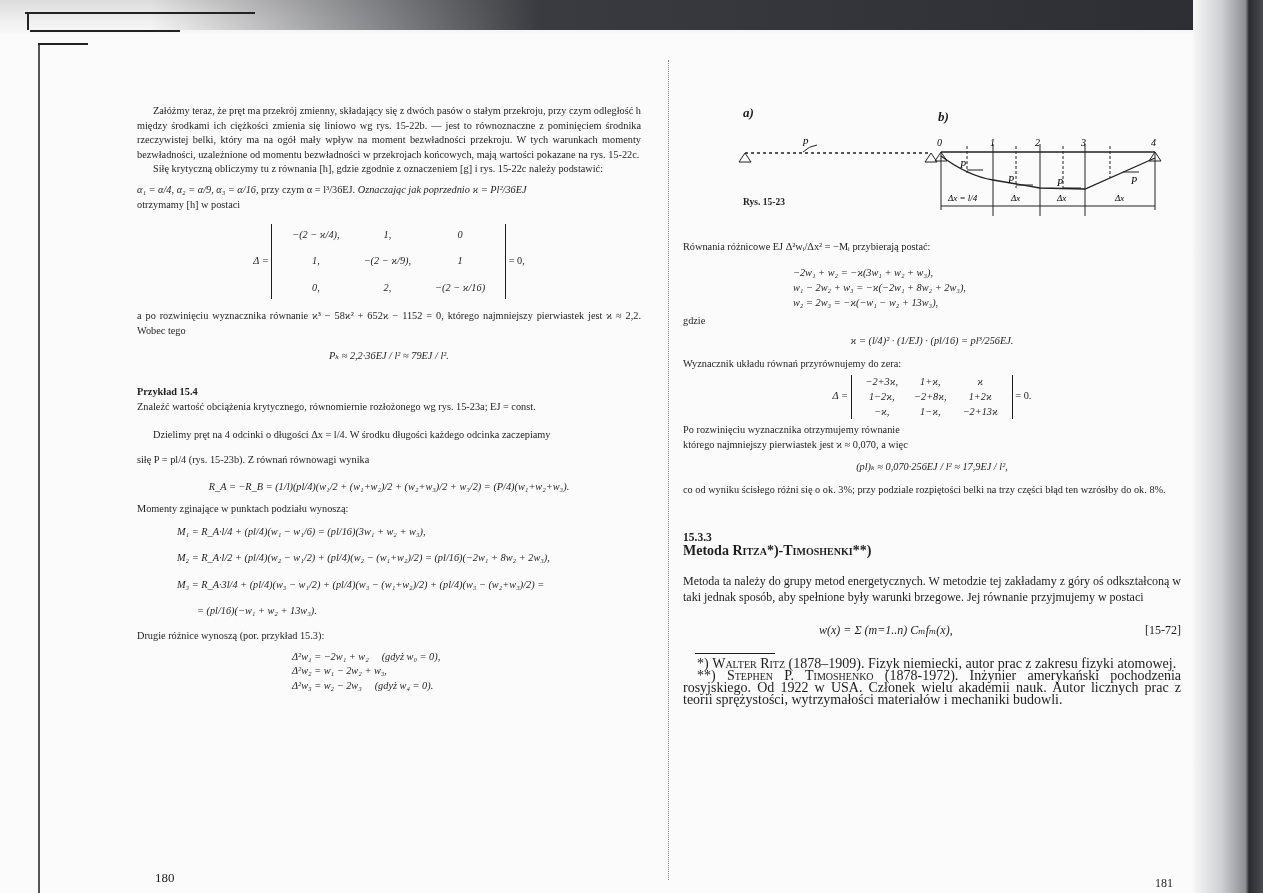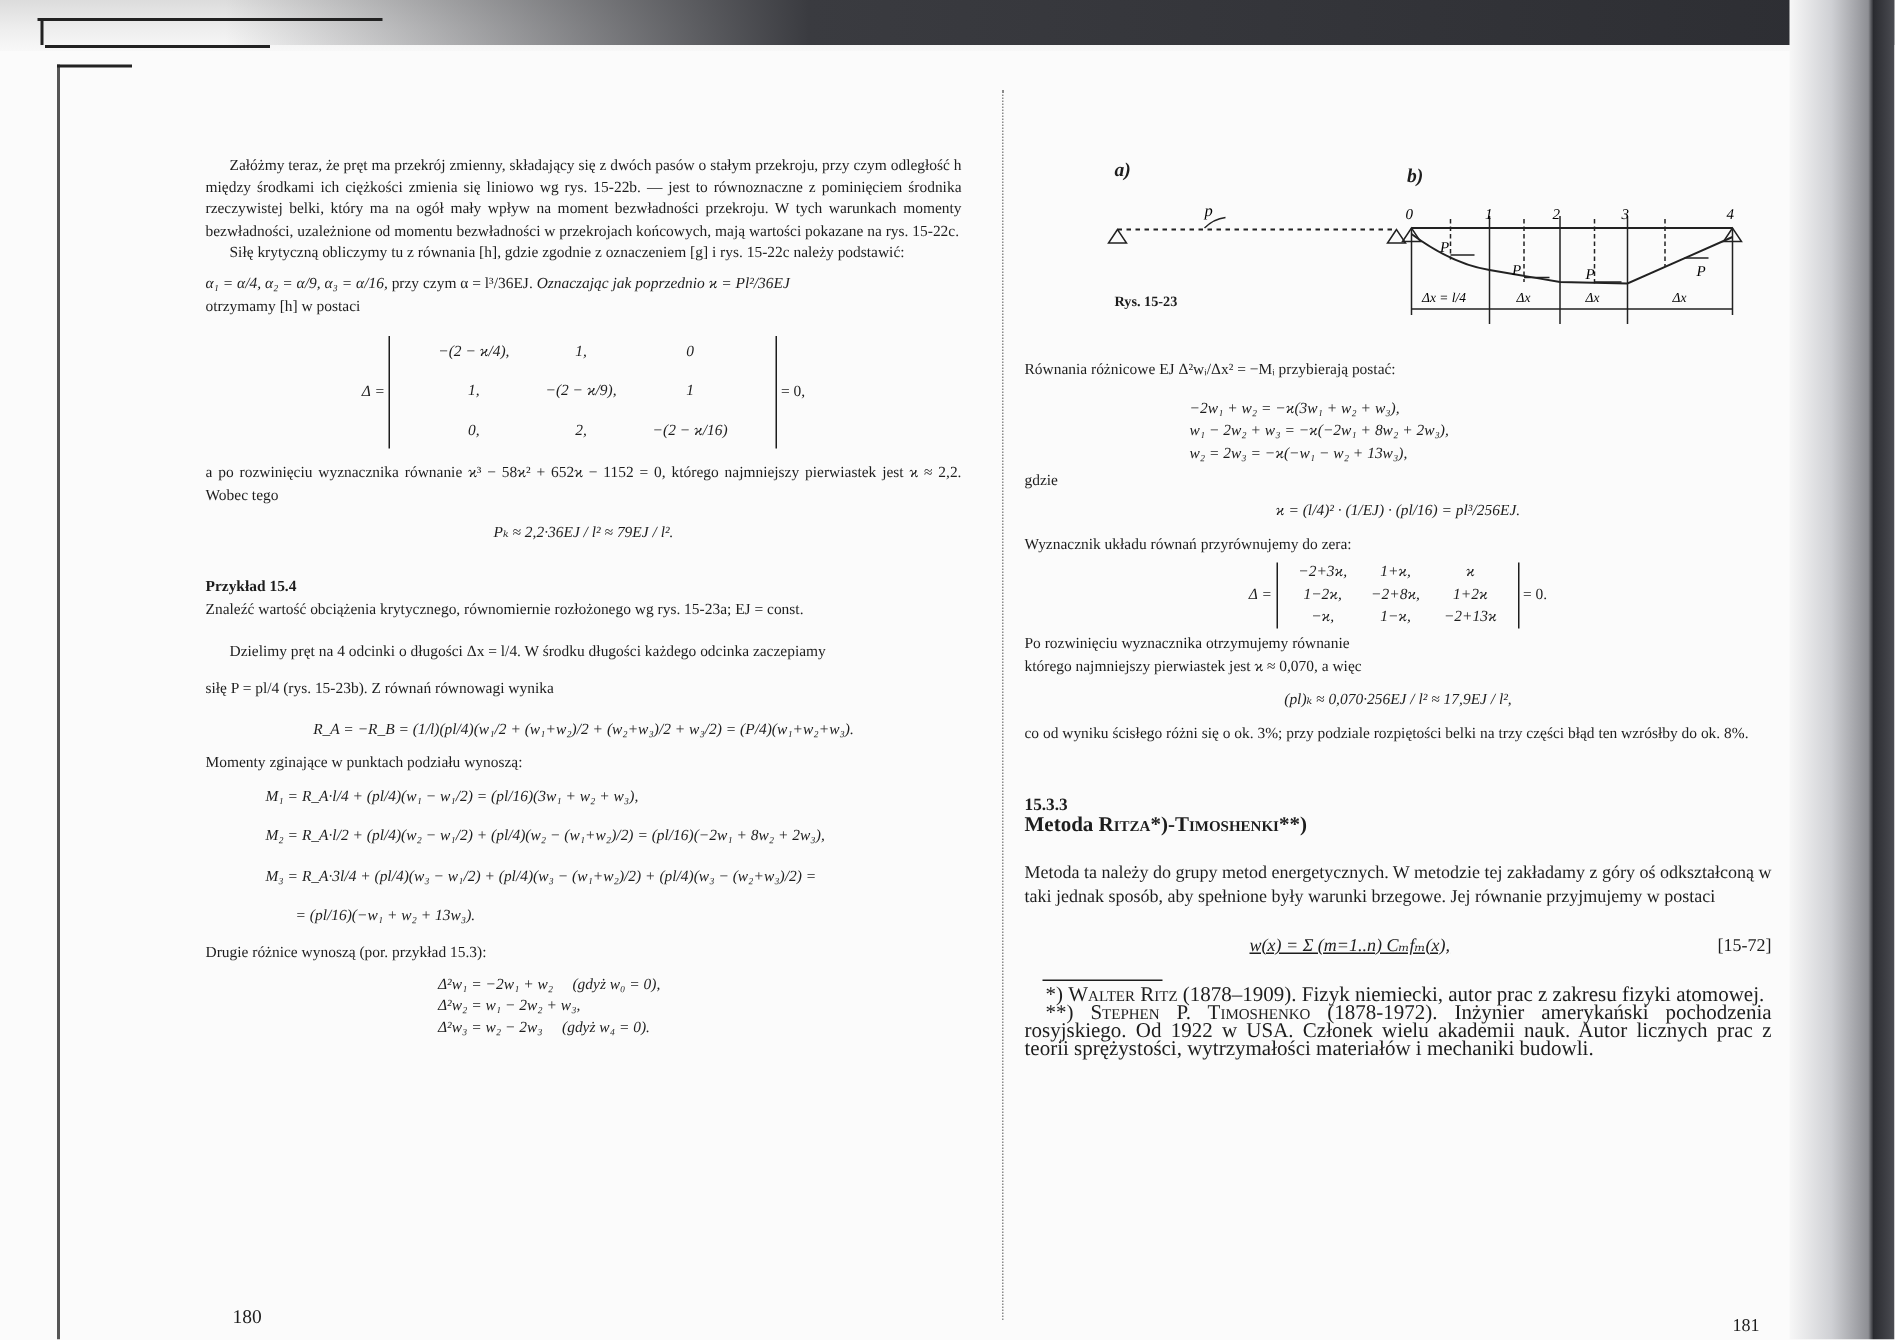--- a/index.html
+++ b/index.html
@@ -27,21 +27,21 @@
     border-left:1px dotted #8a8a8a;
   }
   .page { position:absolute; font-size:10.3px; line-height:14.6px; }
   .left-page { left:137px; top:104px; width:504px; }
   .right-page { left:683px; top:88px; width:498px; }
   p { margin:0; text-align:justify; }
   .ind { text-indent:16px; }
   .math { font-style:italic; }
   .eq { text-align:center; margin:6px 0; }
   .bold { font-weight:bold; }
-  .det { display:inline-block; vertical-align:middle; border-left:1.5px solid #1d1d1d; border-right:1.5px solid #1d1d1d; padding:2px 20px; }
+  .det { display:inline-block; vertical-align:middle; border-left:1.5px solid #1d1d1d; border-right:1.5px solid #1d1d1d; padding:2px 8px; }
   .det table { border-collapse:collapse; }
   .det td { padding:2px 12px; text-align:center; font-style:italic; }
   .page-num { position:absolute; font-size:13px; }
   .sc { font-variant:small-caps; }
   .fig-label { font-style:italic; font-weight:bold; font-size:13px; }
   .footnote { font-size:14px; line-height:12px; text-align:justify; }
   .fn-rule { width:80px; border-top:1px solid #1d1d1d; margin:8px 0 4px 12px; }
 </style>
 </head>
 <body>
@@ -97,21 +97,21 @@
 
   <p class="bold">Przykład 15.4</p>
   <p>Znaleźć wartość obciążenia krytycznego, równomiernie rozłożonego wg rys. 15-23a; EJ = const.</p>
 
   <p class="ind" style="margin-top:14px;">Dzielimy pręt na 4 odcinki o długości Δx = l/4. W środku długości każdego odcinka zaczepiamy</p>
   <p style="margin-top:10px;">siłę P = pl/4 (rys. 15-23b). Z równań równowagi wynika</p>
   <p class="eq math" style="margin:12px 0 8px 0;">R_A = −R_B = (1/l)(pl/4)(w₁/2 + (w₁+w₂)/2 + (w₂+w₃)/2 + w₃/2) = (P/4)(w₁+w₂+w₃).</p>
 
   <p>Momenty zginające w punktach podziału wynoszą:</p>
   <div style="padding-left:40px;" class="math">
-    <p style="margin:8px 0 12px 0;">M₁ = R_A·l/4 + (pl/4)(w₁ − w₁/2) = (pl/16)(3w₁ + w₂ + w₃),</p>
+    <p style="margin:8px 0 12px 0;">M₁ = R_A·l/4 + (pl/4)(w₁ − w₁/6) = (pl/16)(3w₁ + w₂ + w₃),</p>
     <p style="margin:0 0 12px 0;">M₂ = R_A·l/2 + (pl/4)(w₂ − w₁/2) + (pl/4)(w₂ − (w₁+w₂)/2) = (pl/16)(−2w₁ + 8w₂ + 2w₃),</p>
     <p style="margin:0 0 12px 0;">M₃ = R_A·3l/4 + (pl/4)(w₃ − w₁/2) + (pl/4)(w₃ − (w₁+w₂)/2) + (pl/4)(w₃ − (w₂+w₃)/2) =</p>
     <p style="margin:0 0 10px 20px;">= (pl/16)(−w₁ + w₂ + 13w₃).</p>
   </div>
 
   <p>Drugie różnice wynoszą (por. przykład 15.3):</p>
   <div style="padding-left:155px;margin-top:6px;" class="math">
     <p style="white-space:pre;">Δ²w₁ = −2w₁ + w₂     (gdyż w₀ = 0),</p>
     <p style="white-space:pre;">Δ²w₂ = w₁ − 2w₂ + w₃,</p>
     <p style="white-space:pre;">Δ²w₃ = w₂ − 2w₃     (gdyż w₄ = 0).</p>
@@ -207,21 +207,21 @@
   <p class="eq math" style="margin:8px 0;">(pl)ₖ ≈ 0,070·256EJ / l² ≈ 17,9EJ / l²,</p>
   <p>co od wyniku ścisłego różni się o ok. 3%; przy podziale rozpiętości belki na trzy części błąd ten wzrósłby do ok. 8%.</p>
 
   <p class="bold" style="margin-top:32px;font-size:11.5px;">15.3.3</p>
   <p class="bold" style="font-size:14px;">
     <span>Metoda</span>
     <span class="sc">Ritza*)-Timoshenki**)</span>
   </p>
   <p style="margin-top:14px;font-size:12px;line-height:16px;">Metoda ta należy do grupy metod energetycznych. W metodzie tej zakładamy z góry oś odkształconą w taki jednak sposób, aby spełnione były warunki brzegowe. Jej równanie przyjmujemy w postaci</p>
   <div style="position:relative;margin:14px 0 6px 0;height:26px;">
-    <span class="math" style="position:absolute;left:150px;top:4px;font-size:12px;text-decoration:underline;">w(x) = Σ (m=1..n) Cₘfₘ(x),</span>
+    <span class="math" style="position:absolute;left:136px;top:4px;font-size:12px;">w(x) = Σ (m=1..n) Cₘfₘ(x),</span>
     <span style="position:absolute;right:0;top:4px;font-size:12px;">[15-72]</span>
   </div>
 
   <div class="fn-rule"></div>
   <div class="footnote">
     <p style="text-indent:14px;">
       <span>*)</span>
       <span class="sc">Walter Ritz</span>
       <span>(1878–1909). Fizyk niemiecki, autor prac z zakresu fizyki atomowej.</span>
     </p>

